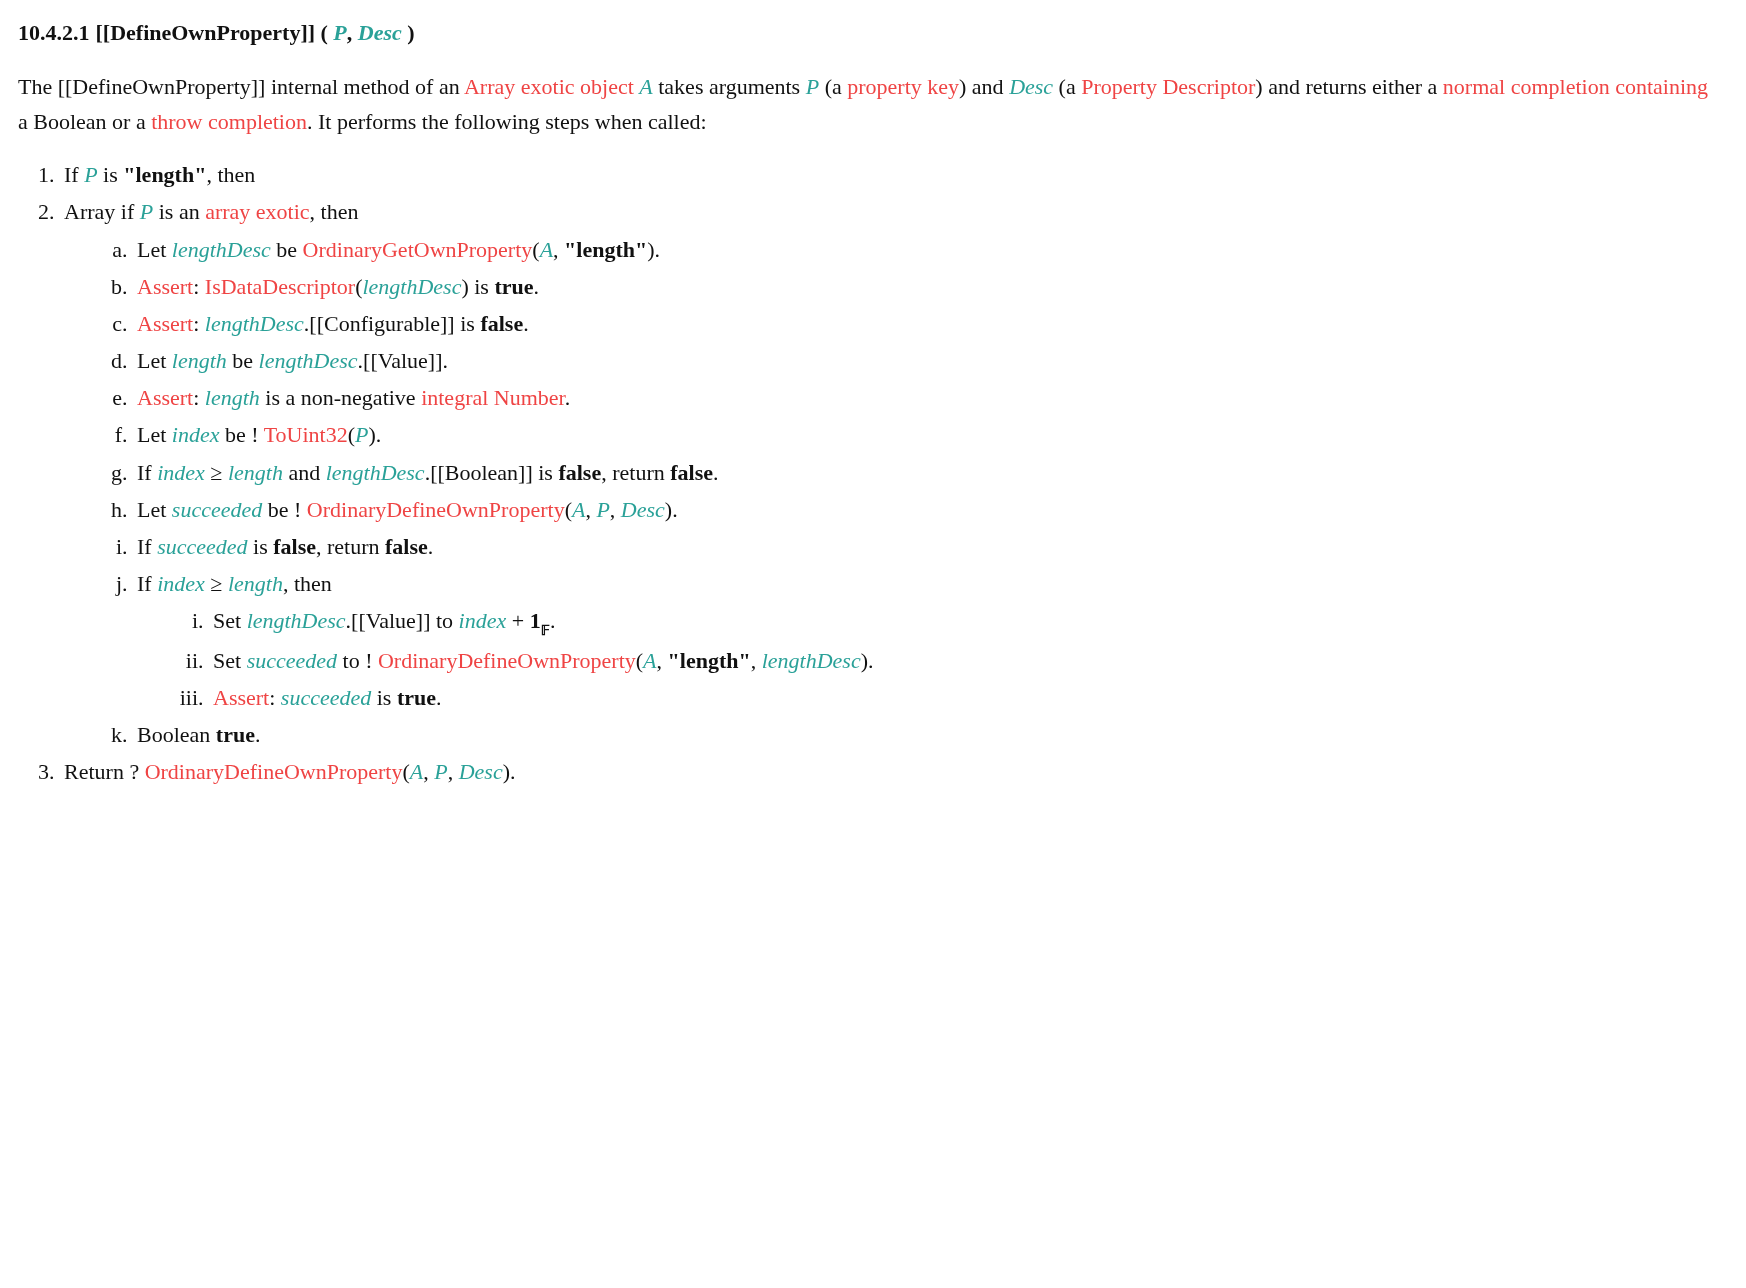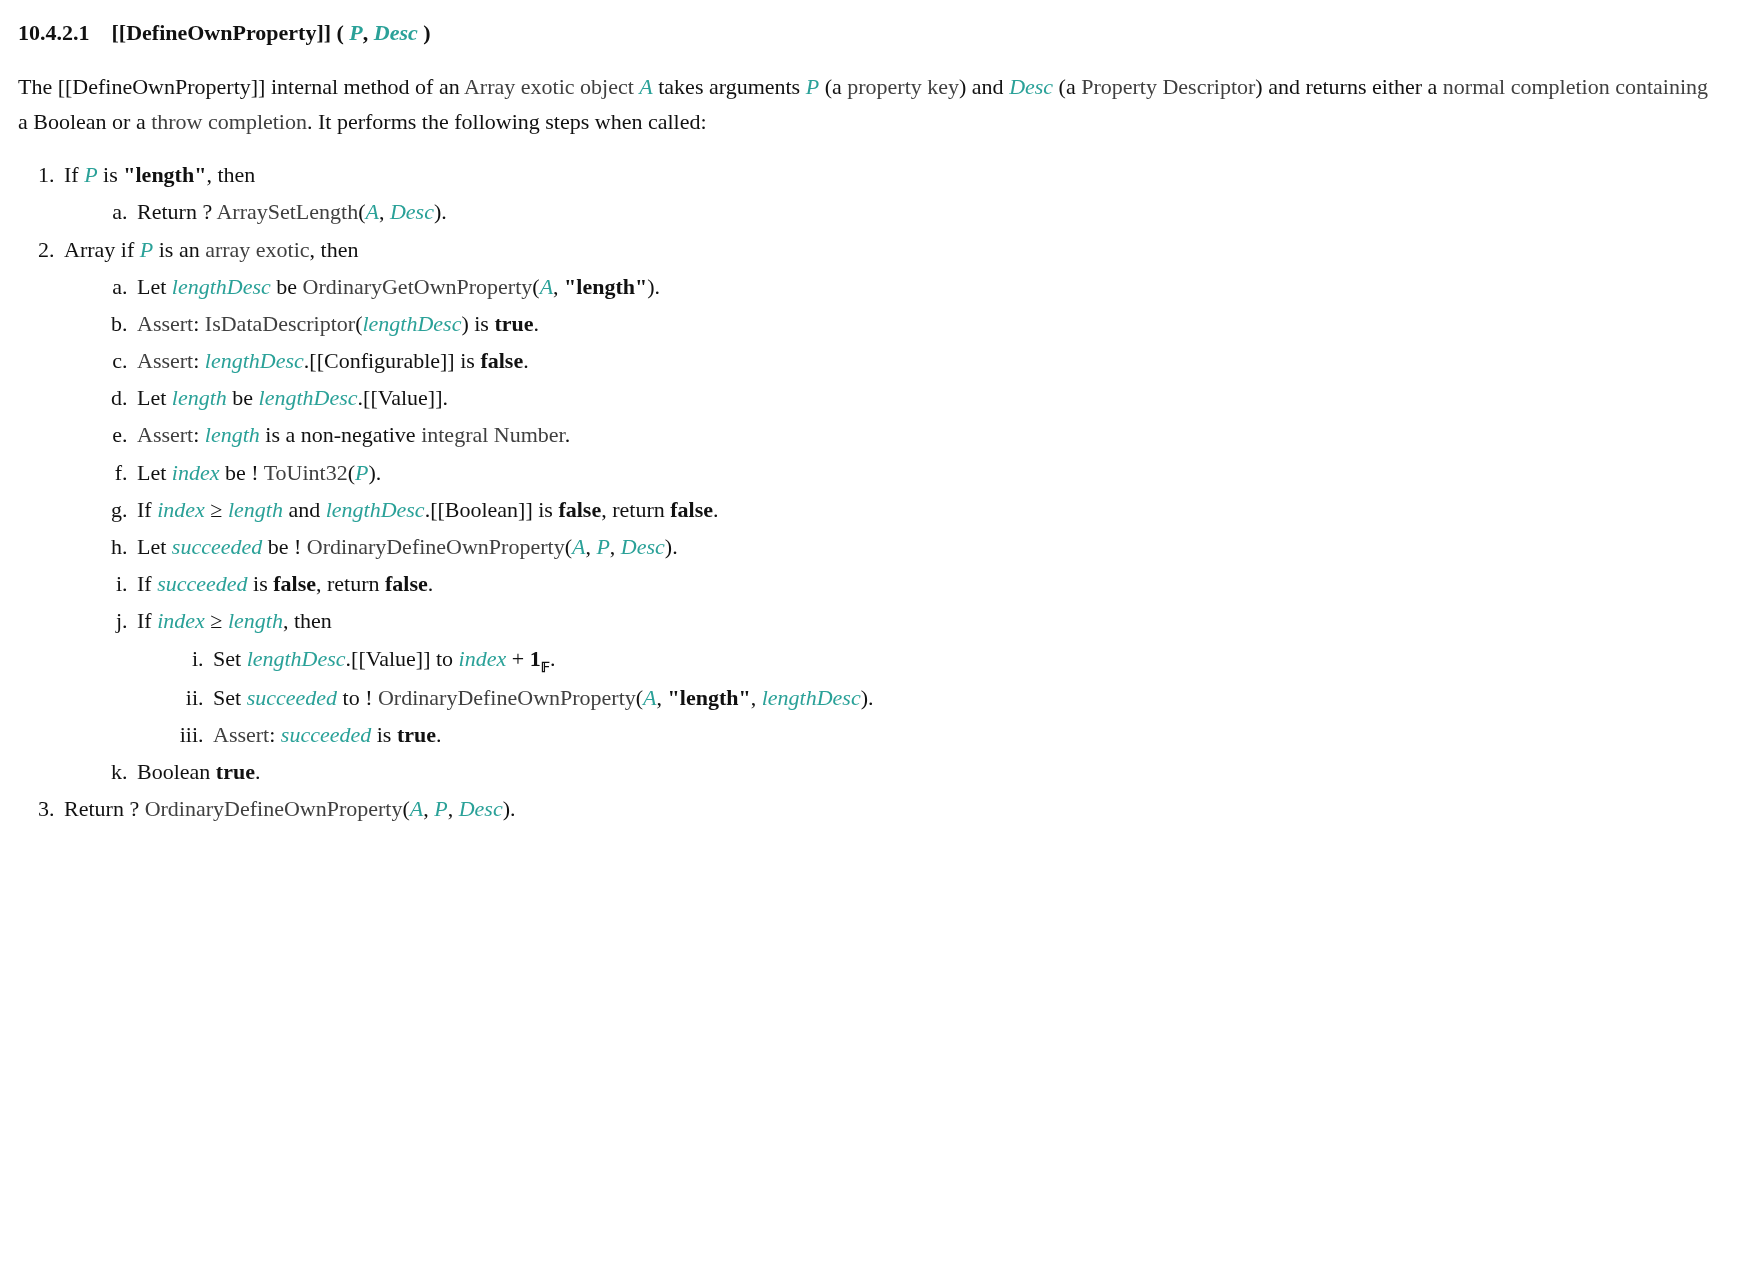--- a/index.html
+++ b/index.html
@@ -11,27 +11,27 @@
       padding: 18px 30px 40px 18px;
       background: #fff;
     }
     h1 {
       font-size: 22px;
       font-weight: bold;
       margin: 0 0 20px 0;
       line-height: 1.4;
     }
     .secnum {
-      margin-right: 22px;
+      margin-right: 6px;
     }
     p.intro {
       margin: 10px 0 18px 0;
     }
     a, .link {
-      color: #404040;
+      color: #ef4444;
       text-decoration: none;
     }
     .var {
       color: #2aa198;
       font-style: italic;
     }
     .bold {
       font-weight: bold;
     }
     .strlit {
@@ -63,25 +63,20 @@
 </h1>
 
 <p class="intro">
   <span>The [[DefineOwnProperty]] internal method of an </span><a class="link">Array exotic object</a><span> </span><span class="var">A</span><span> takes arguments </span><span class="var">P</span><span> (a </span><a class="link">property key</a><span>) and </span><span class="var">Desc</span><span> (a </span><a class="link">Property Descriptor</a><span>) and returns either a </span><a class="link">normal completion containing</a><span> a Boolean or a </span><a class="link">throw completion</a><span>. It performs the following steps when called:</span>
 </p>
 
 <ol class="alg lvl1">
 
   <li>
     <span>If </span><span class="var">P</span><span> is </span><span class="strlit">"length"</span><span>, then</span>
-    <ol class="alg lvl2">
-      <li>
-        <span>Return ? </span><a class="link">ArraySetLength</a><span>(</span><span class="var">A</span><span>, </span><span class="var">Desc</span><span>).</span>
-      </li>
-    </ol>
   </li>
 
   <li>
     <span>Array if </span><span class="var">P</span><span> is an </span><a class="link">array exotic</a><span>, then</span>
     <ol class="alg lvl2">
       <li>
         <span>Let </span><span class="var">lengthDesc</span><span> be </span><a class="link">OrdinaryGetOwnProperty</a><span>(</span><span class="var">A</span><span>, </span><span class="strlit">"length"</span><span>).</span>
       </li>
       <li>
         <a class="link">Assert</a><span>: </span><a class="link">IsDataDescriptor</a><span>(</span><span class="var">lengthDesc</span><span>) is </span><span class="bold">true</span><span>.</span>

